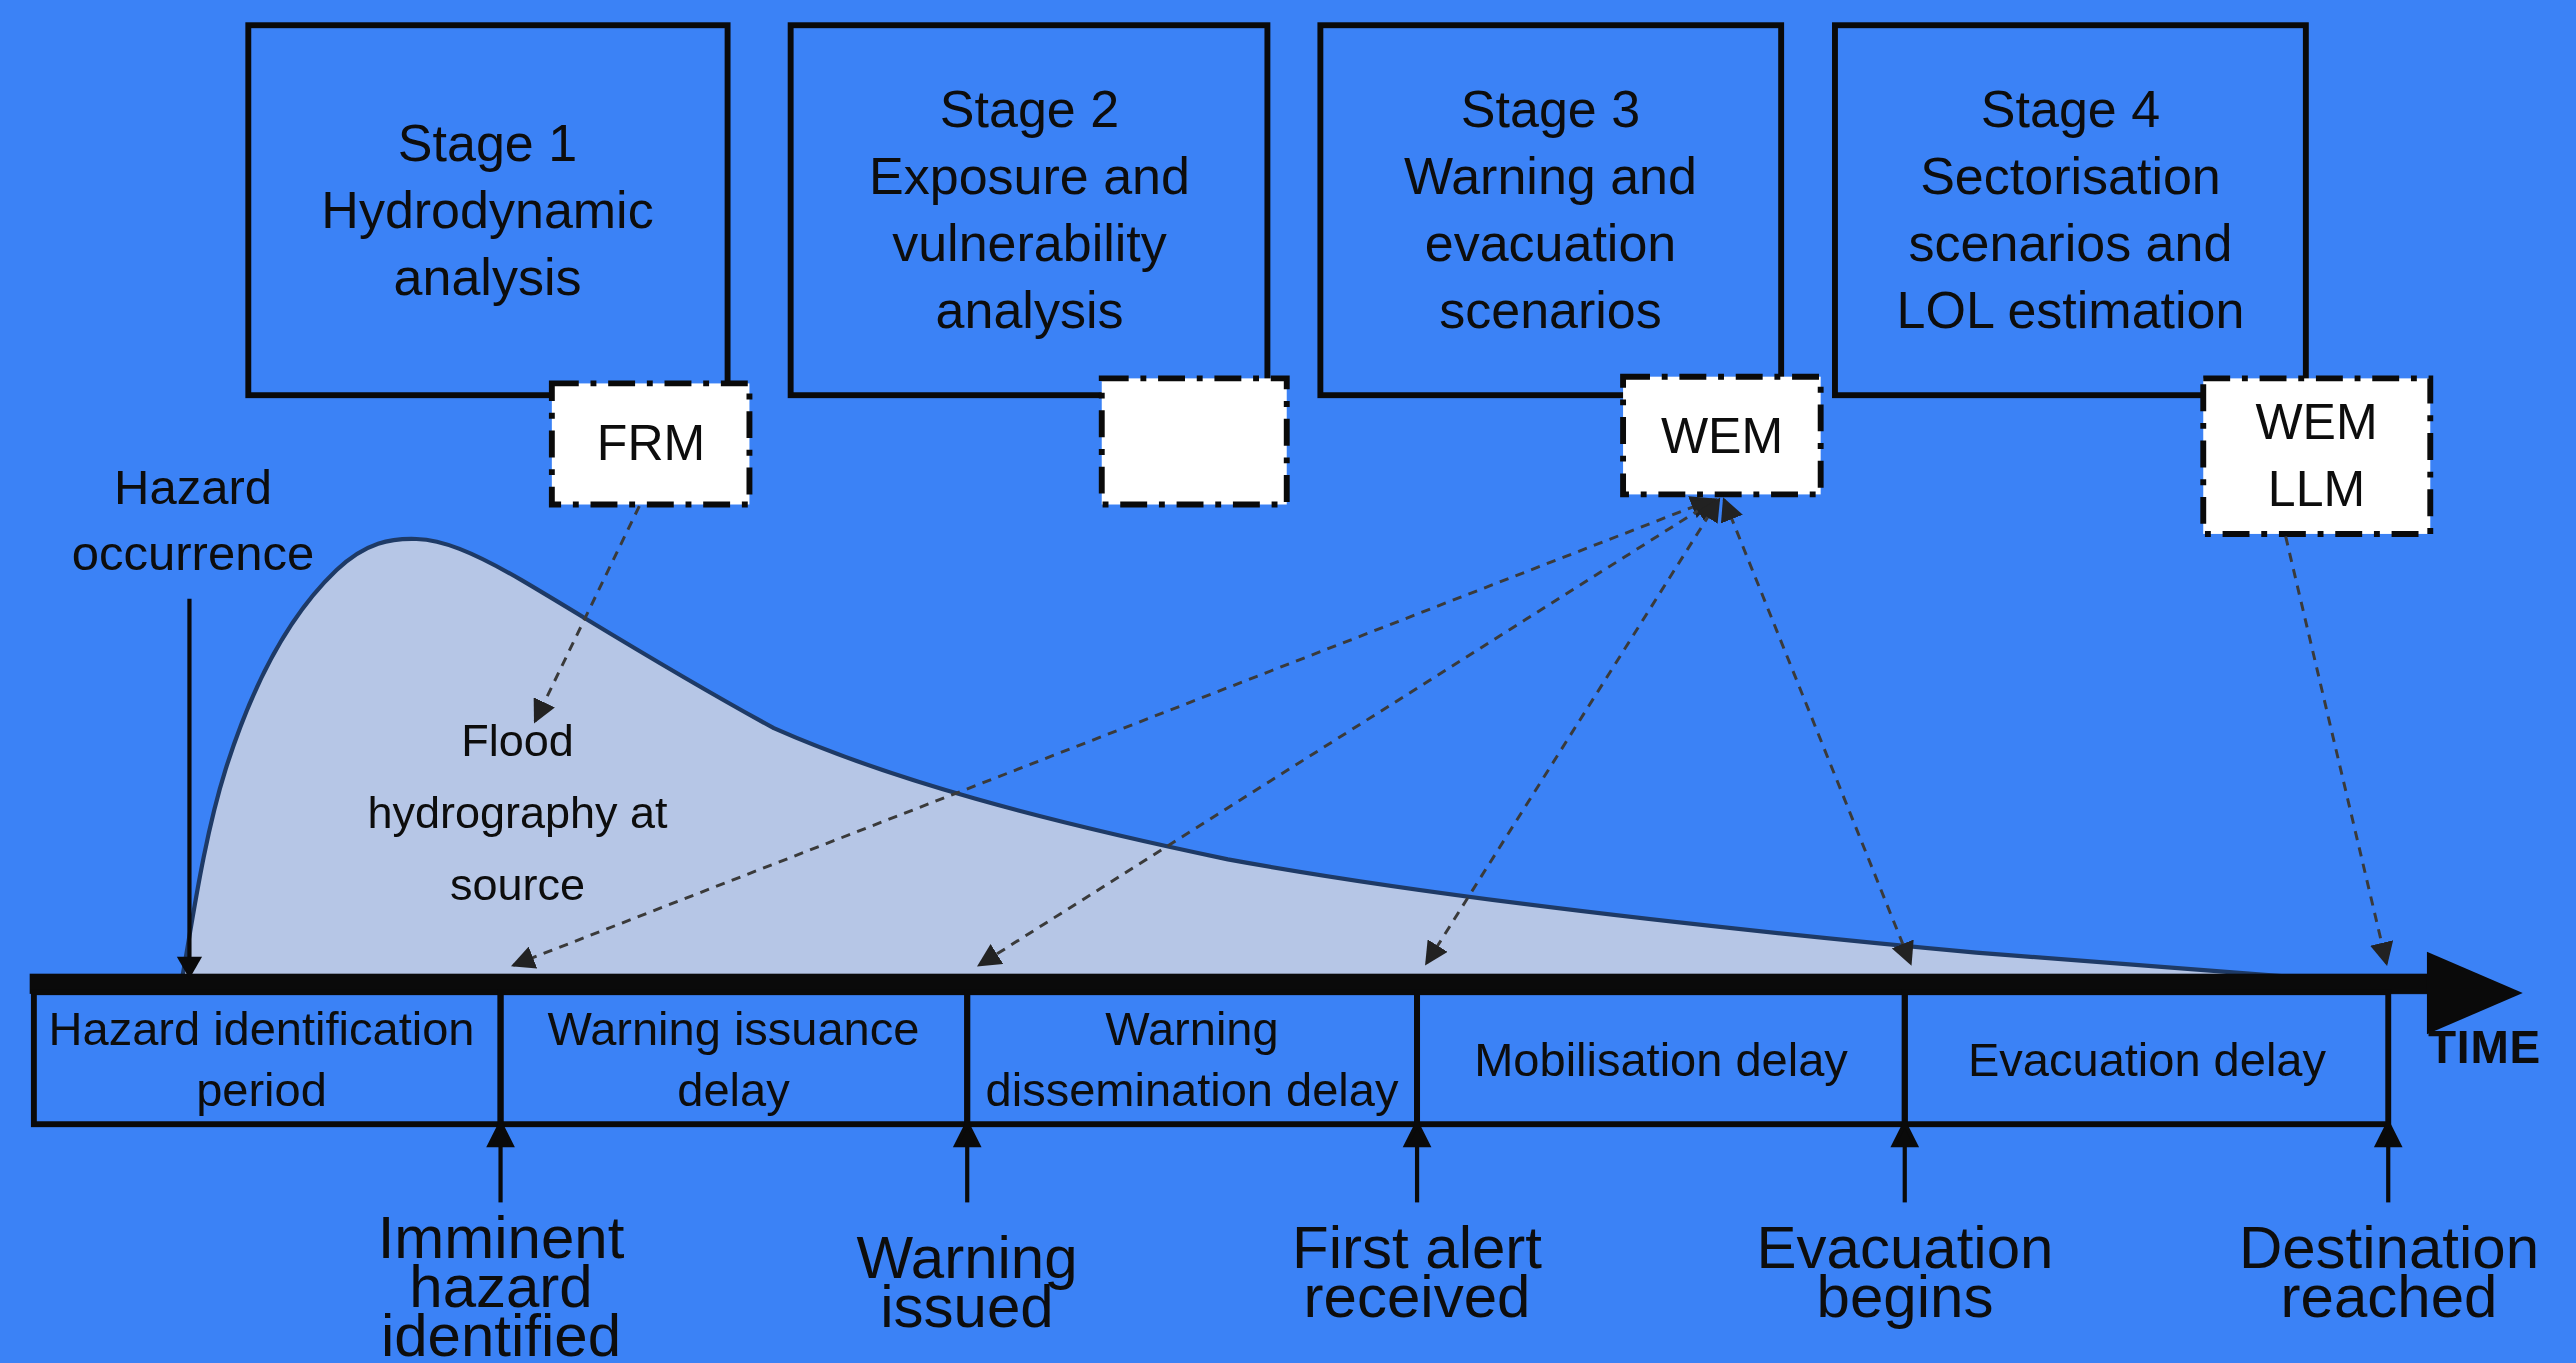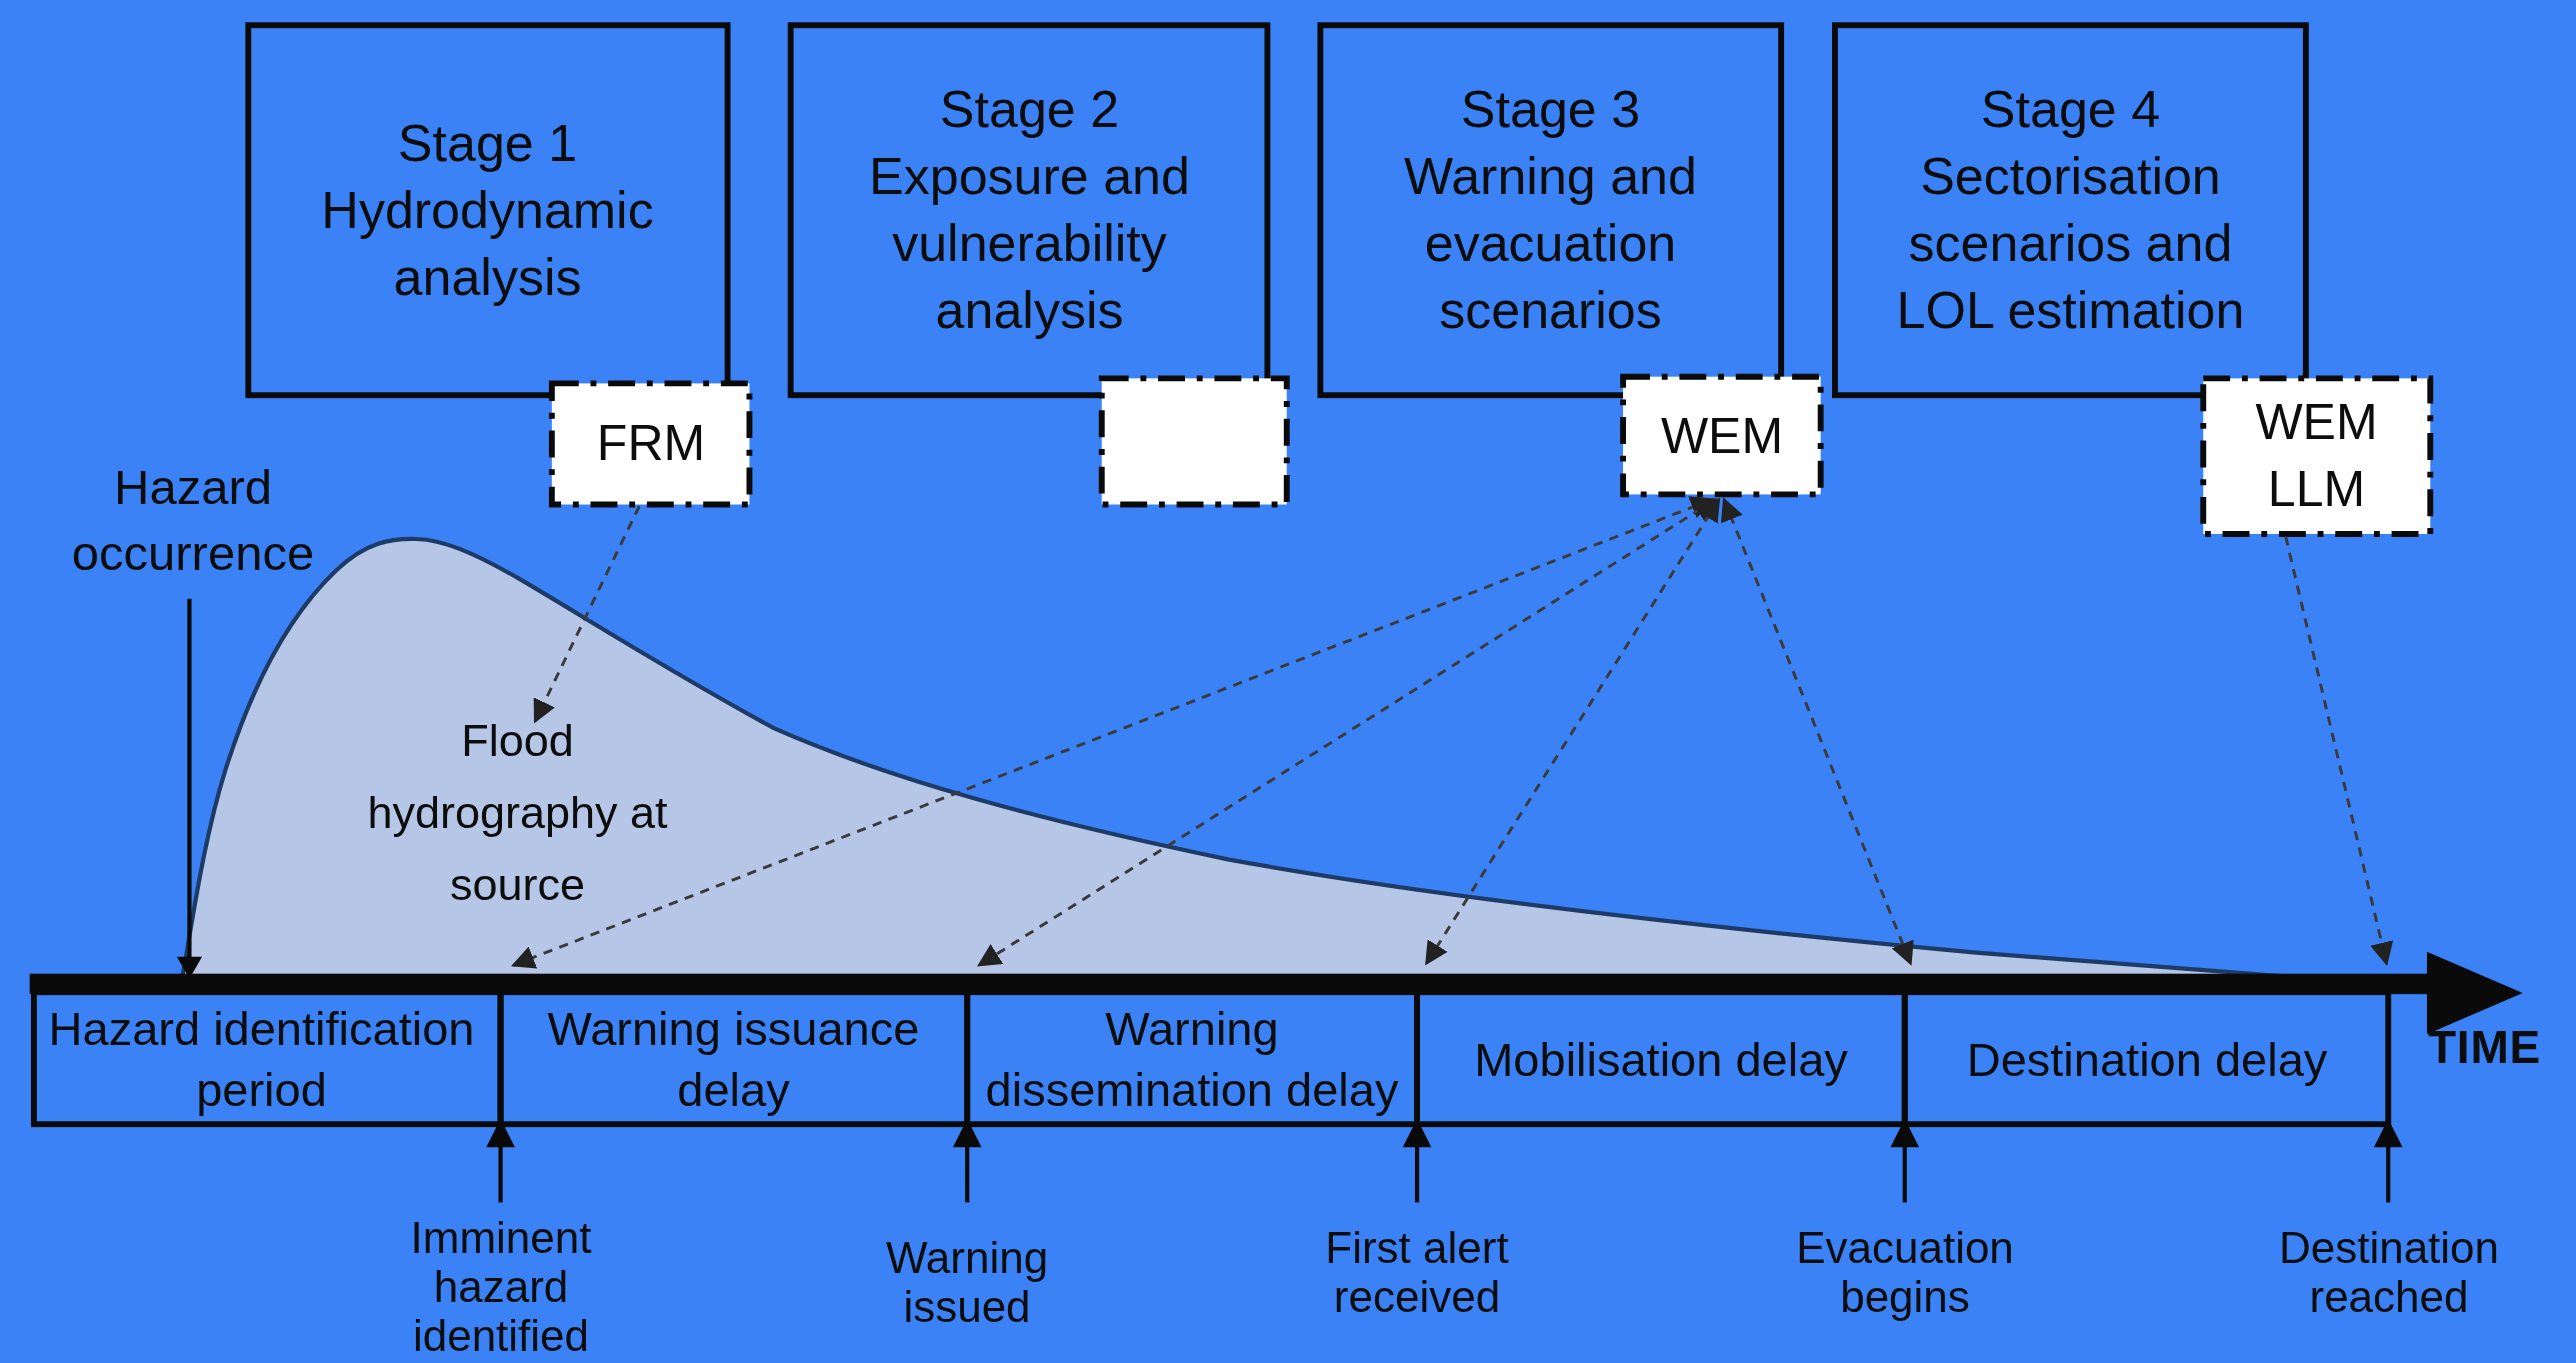--- a/index.html
+++ b/index.html
@@ -28,21 +28,21 @@
   .badge-label {
     display: flex; flex-direction: column; justify-content: center;
     font-size: 50px; line-height: 67px;
     z-index: 6;
   }
   .seg-label {
     top: 997px; height: 124px;
     display: flex; flex-direction: column; justify-content: center;
     font-size: 47px; line-height: 61px;
   }
-  .milestone { font-size: 44px; line-height: 49px; width: 320px; }
+  .milestone { font-size: 60px; line-height: 49px; width: 320px; }
   #hazard-occurrence-label { left: 25px; width: 336px; top: 454px; font-size: 49px; line-height: 66px; }
   #hydrograph-label { left: 307px; width: 421px; top: 705px; font-size: 45px; line-height: 72px; }
   #time-label { left: 2393px; width: 183px; top: 1014px; font-size: 46px; line-height: 67px; font-weight: bold; letter-spacing: 0.8px; }
 </style>
 </head>
 <body>
 
 <div id="figure">
 
   <svg id="shapes" viewBox="0 0 3063 1621" xmlns="http://www.w3.org/2000/svg">
@@ -135,21 +135,21 @@
 hydrography at
 source</div>
 
   <div class="txt seg-label" style="left:28px;   width:467px;">Hazard identification
 period</div>
   <div class="txt seg-label" style="left:500px;  width:467px;">Warning issuance
 delay</div>
   <div class="txt seg-label" style="left:967px; width:450px;">Warning
 dissemination delay</div>
   <div class="txt seg-label" style="left:1417px; width:488px;">Mobilisation delay</div>
-  <div class="txt seg-label" style="left:1905px; width:484px;">Destination delay</div>
+  <div class="txt seg-label" style="left:1905px; width:484px;">Evacuation delay</div>
 
   <div class="txt" id="time-label">TIME</div>
 
   <div class="txt milestone" style="left:341px;  top:1213px;">Imminent
 hazard
 identified</div>
   <div class="txt milestone" style="left:807px;  top:1233px;">Warning
 issued</div>
   <div class="txt milestone" style="left:1257px; top:1223px;">First alert
 received</div>

